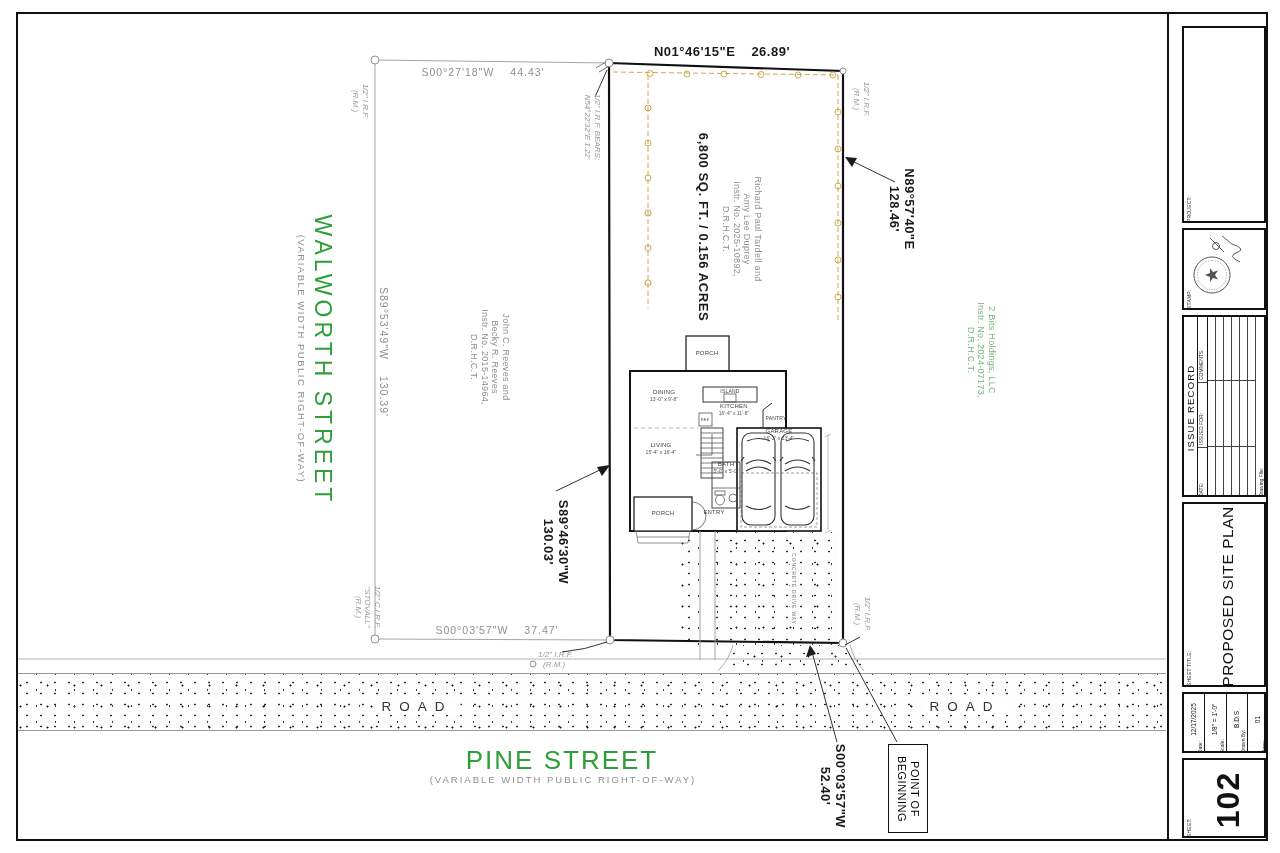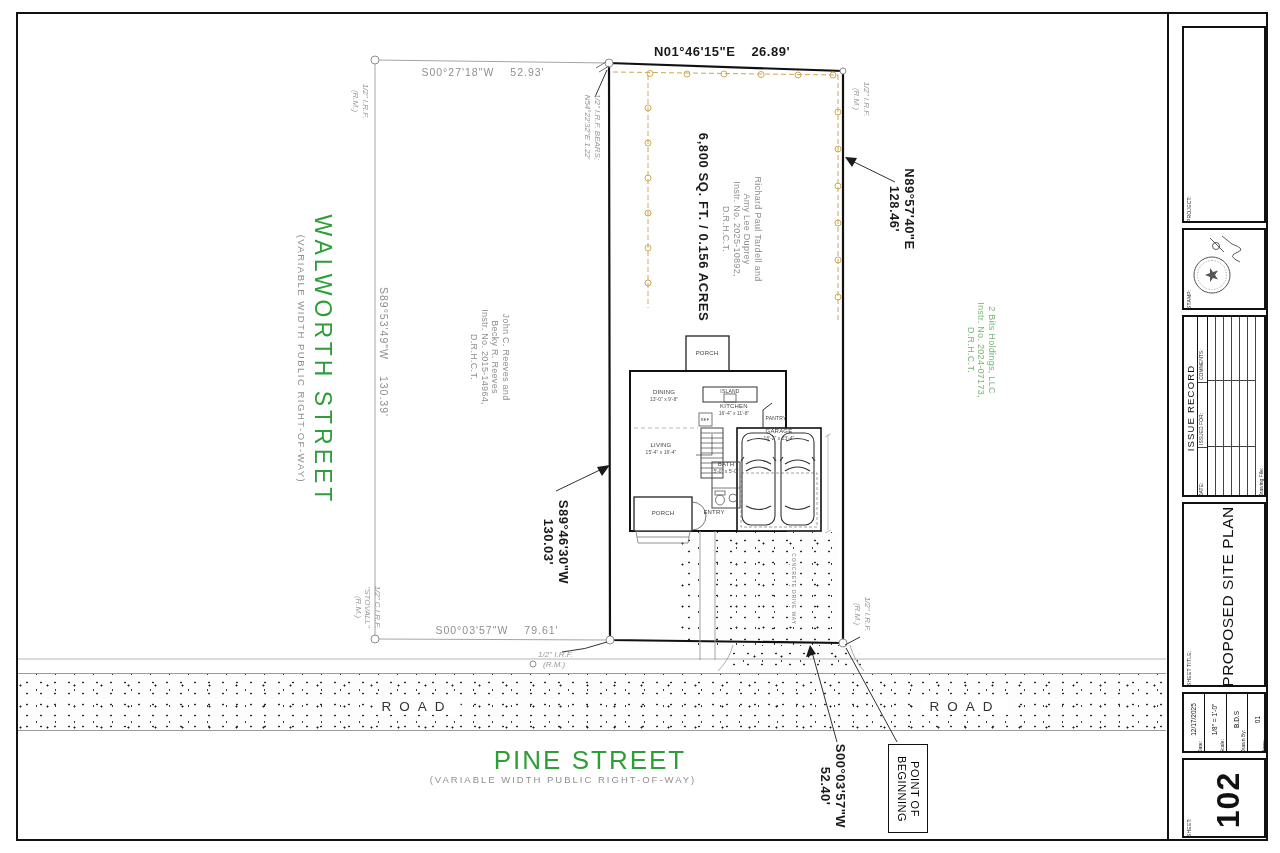--- a/index.html
+++ b/index.html
@@ -20,21 +20,21 @@
     background-position: 2px 3px, 9px 8px, 16px 1px; }
   .roadband { position:absolute; left:18px; top:673px; width:1148px; height:58px;
               border-top:1px solid #9a9a9a; border-bottom:1px solid #9a9a9a; box-sizing:border-box; }
 
   svg.linework { position:absolute; left:0; top:0; pointer-events:none; }
 
   .lbl { position:absolute; white-space:nowrap; color:#1a1a1a; }
   .rcw { transform: translate(-50%,-50%) rotate(90deg); }
   .ctr { transform: translate(-50%,-50%); }
 
-  .street-green { color:#2e9e38; font-size:26px; letter-spacing:2px;margin-left:28px; }
+  .street-green { color:#2e9e38; font-size:26px; letter-spacing:2px; }
   .street-green-v { color:#2e9e38; font-size:23px; letter-spacing:4px; }
   .row-note { color:#8f8f8f; font-size:9.5px; letter-spacing:2px; }
   .road-lbl { background:#fff; padding:1px 8px; font-size:13.5px; letter-spacing:8px; color:#333; }
 
   .bearing-bold { font-size:13px; font-weight:bold; letter-spacing:0.5px; }
   .bearing-gray { font-size:10.5px; color:#8f8f8f; letter-spacing:1px; }
   .gap { margin-left:16px; }
   .callout { font-size:13px; font-weight:bold; line-height:15px; text-align:center; letter-spacing:0.5px; }
   .area-lbl { font-size:13px; font-weight:bold; letter-spacing:0.6px; }
   .owner { font-size:9px; line-height:10.5px; color:#8f8f8f; text-align:center; letter-spacing:0.3px; }
@@ -228,27 +228,27 @@
     <div>S89°46'30"W</div>
     <div>130.03'</div>
   </div>
   <div class="lbl rcw callout" style="left:833px; top:786px;">
     <div>S00°03'57"W</div>
     <div>52.40'</div>
   </div>
   <div class="lbl rcw area-lbl" style="left:703px; top:227px;">6,800 SQ. FT. / 0.156 ACRES</div>
 
   <div class="lbl ctr bearing-gray" style="left:483px; top:72px;">
-    <span>S00°27'18"W</span><span class="gap">52.93'</span>
+    <span>S00°27'18"W</span><span class="gap">44.43'</span>
   </div>
   <div class="lbl rcw bearing-gray" style="left:384px; top:352px;">
     <span>S89°53'49"W</span><span class="gap">130.39'</span>
   </div>
   <div class="lbl ctr bearing-gray" style="left:497px; top:630px;">
-    <span>S00°03'57"W</span><span class="gap">79.61'</span>
+    <span>S00°03'57"W</span><span class="gap">37.47'</span>
   </div>
 
   <div class="lbl rcw owner" style="left:490px; top:357px;">
     <div>John C. Reeves and</div>
     <div>Becky R. Reeves</div>
     <div>Instr. No. 2015-14964,</div>
     <div>D.R.H.C.T.</div>
   </div>
   <div class="lbl rcw owner" style="left:742px; top:229px;">
     <div>Richard Paul Tardell and</div>

